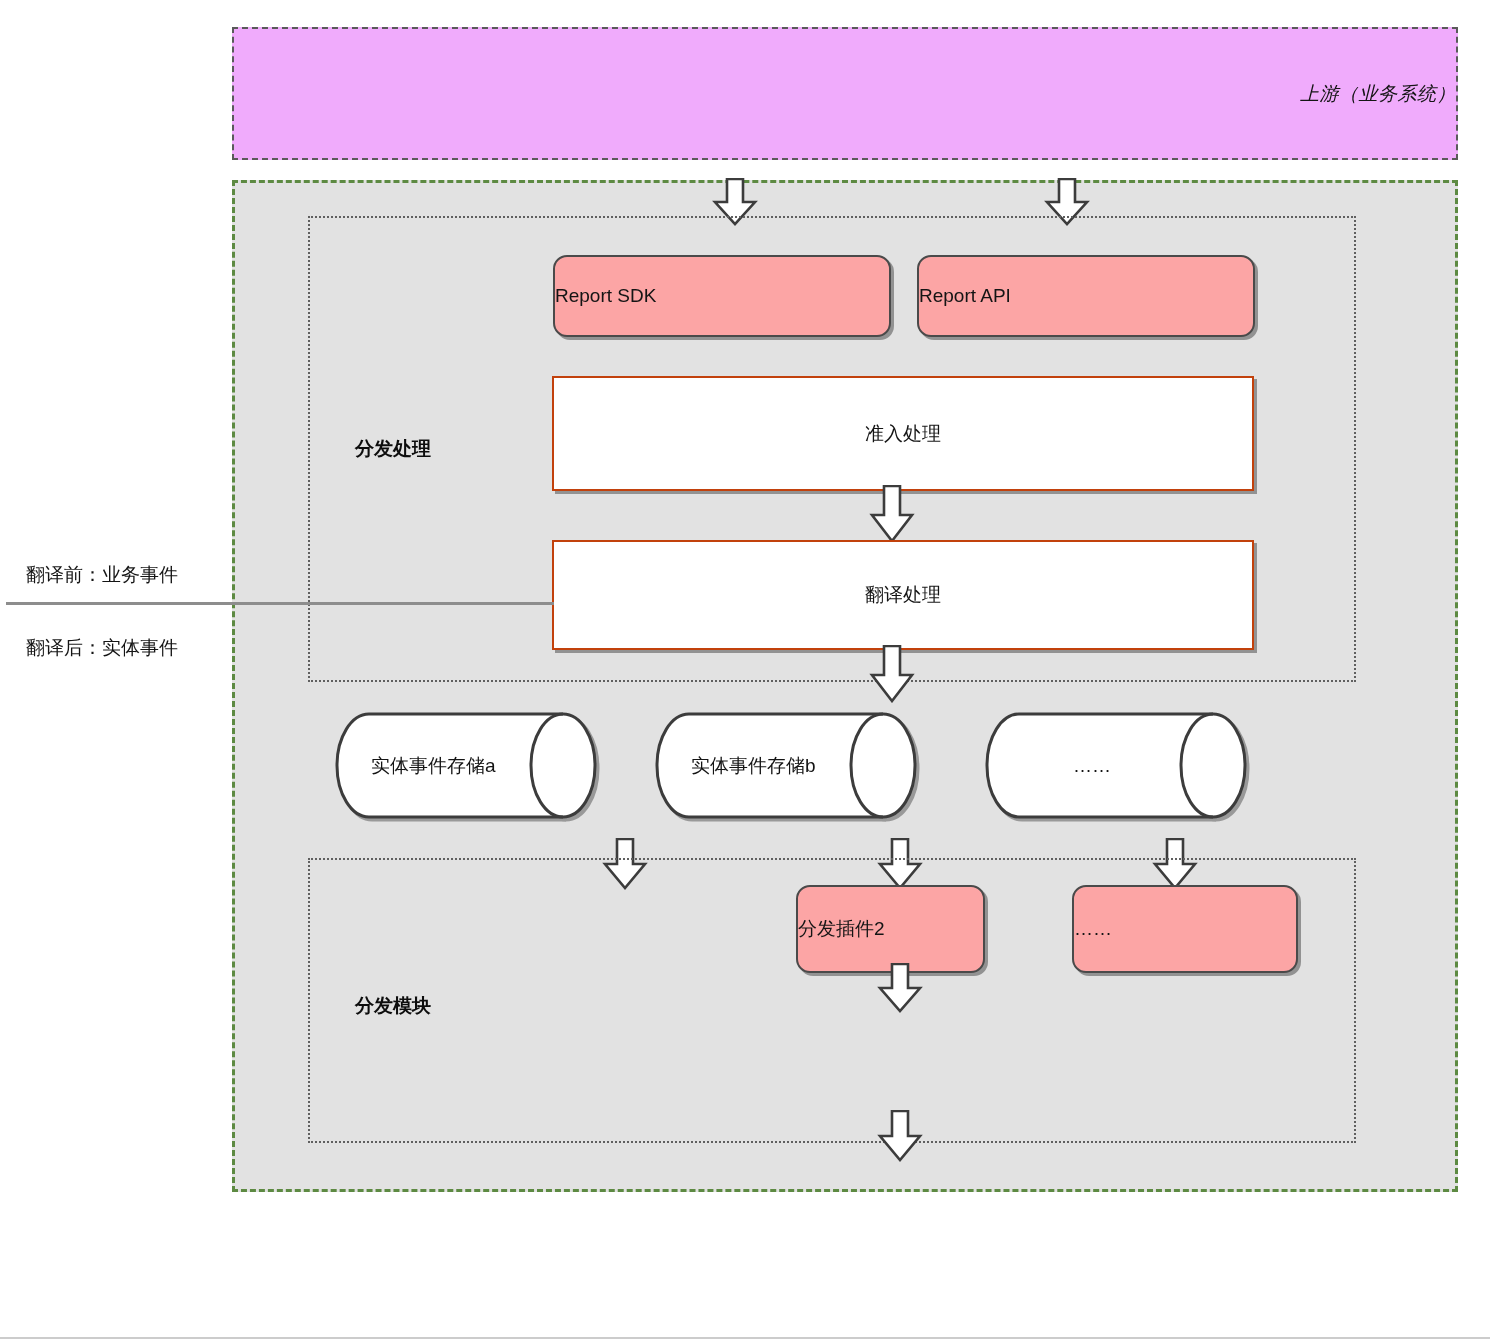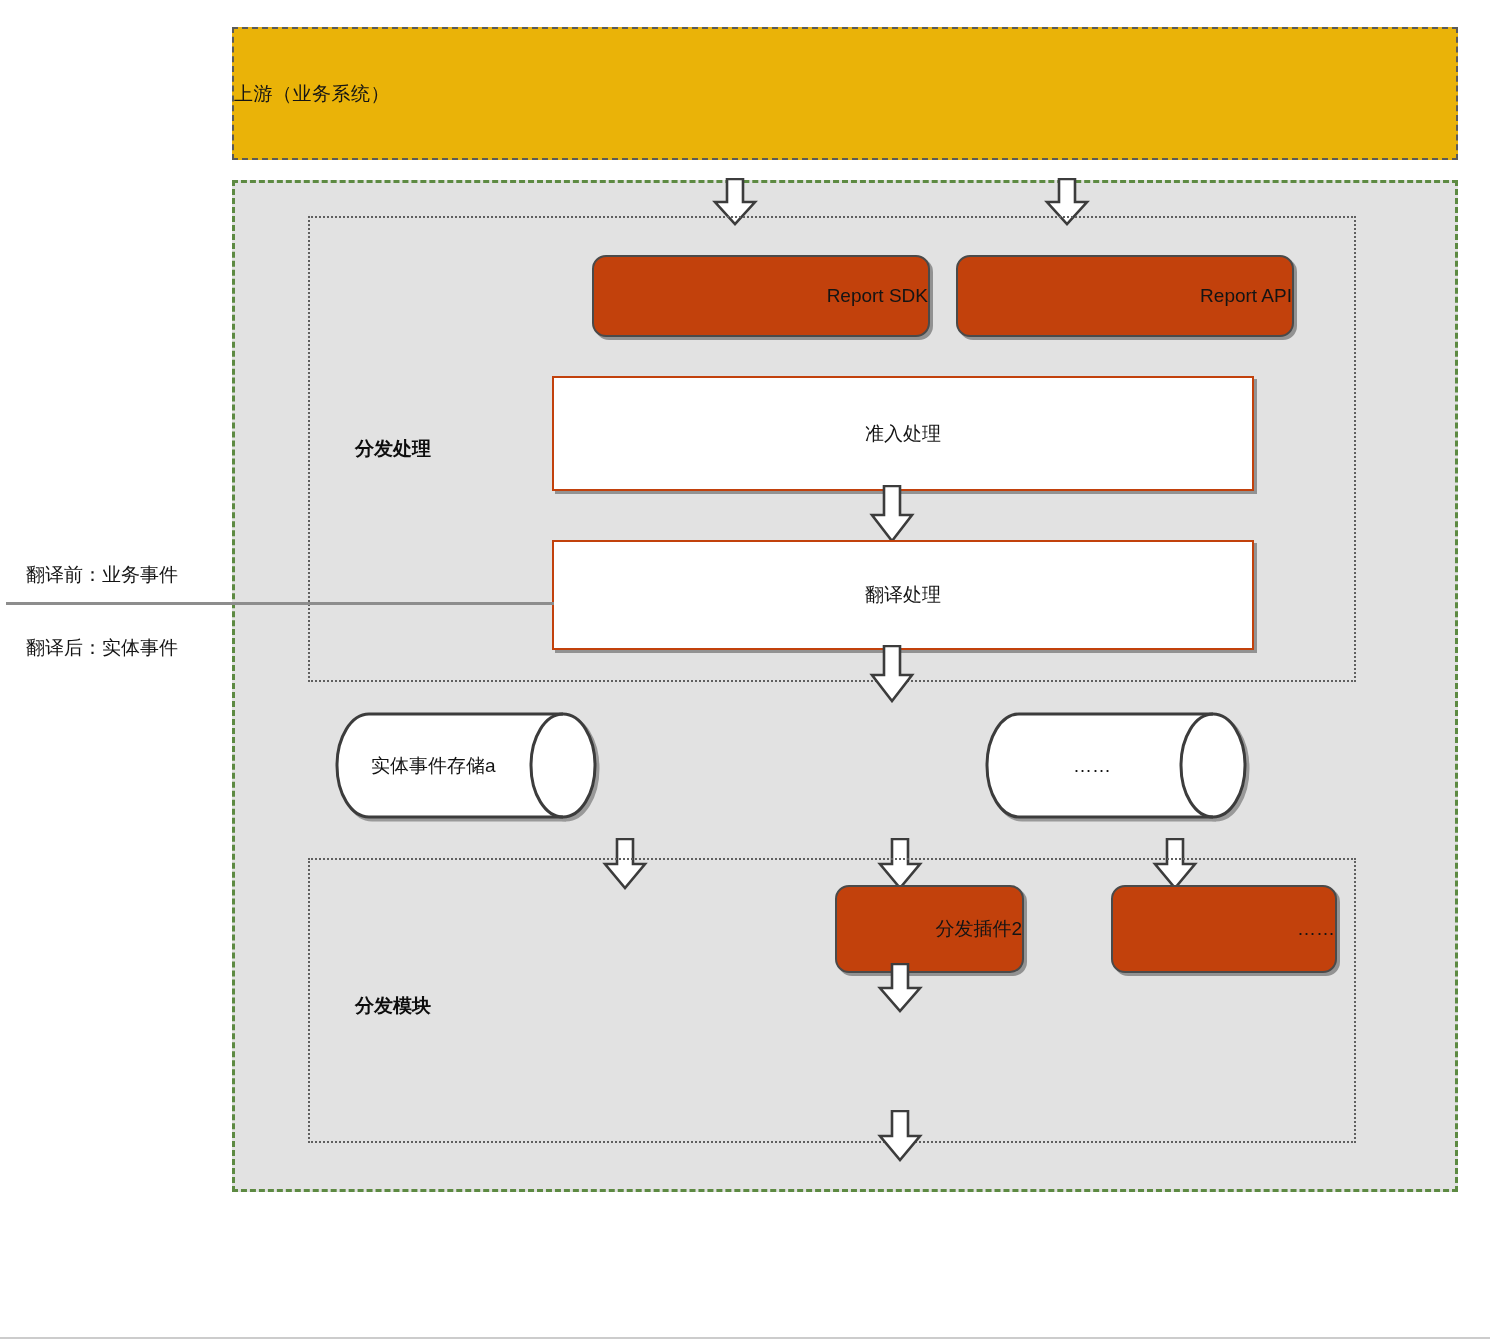--- a/index.html
+++ b/index.html
@@ -18,24 +18,25 @@
     background: #ffffff;
     overflow: hidden;
   }
 
   
   .abs { position: absolute; box-sizing: border-box; }
 
   
   .edge-box {
     border: 2px dashed #5a5a5a;
-    background: #eab308;
+    background: #f0abfc;
     display: flex;
     align-items: center;
-    justify-content: flex-start;
+    justify-content: flex-end;
+    font-style: italic;
   }
   .edge-label {
     font-size: 19px;
     color: #141414;
     letter-spacing: 0.5px;
   }
 
   
   .platform {
     border: 3px dashed #5d8a42;
@@ -63,28 +64,27 @@
     align-items: center;
     justify-content: center;
   }
   .proc-label {
     font-size: 19px;
     color: #141414;
   }
 
   
   .rounded {
-    background: #c2410c;
+    background: #fca5a5;
     border: 2px solid #4a4a4a;
     border-radius: 14px;
     box-shadow: 3px 3px 0 0 rgba(80,80,80,0.55);
     display: flex;
     align-items: center;
-    justify-content: flex-end;
-    margin-left: 39px;
+    justify-content: flex-start;
   }
   .rounded-label { font-size: 19px; color: #141414; }
 
   
   .cyl { filter: drop-shadow(3px 3px 0 rgba(80,80,80,0.5)); }
   .cyl svg { display: block; }
   .cyl-label {
     position: absolute;
     top: 50%;
     transform: translateY(-50%);
@@ -168,20 +168,27 @@
   </div>
 
   <div class="abs cyl" style="left:335px; top:712px; width:262px; height:107px;">
     <svg width="262" height="107" viewBox="0 0 262 107">
       <path d="M 34 2 L 228 2 A 32 51.5 0 0 1 228 105 L 34 105 A 32 51.5 0 0 1 34 2 Z" fill="#ffffff" stroke="#3c3c3c" stroke-width="3"></path>
       <path d="M 228 2 A 32 51.5 0 0 0 228 105" fill="none" stroke="#3c3c3c" stroke-width="3"></path>
     </svg>
     <span class="cyl-label" style="left:36px;">实体事件存储a</span>
   </div>
 
+  <div class="abs cyl" style="left:655px; top:712px; width:262px; height:107px;">
+    <svg width="262" height="107" viewBox="0 0 262 107">
+      <path d="M 34 2 L 228 2 A 32 51.5 0 0 1 228 105 L 34 105 A 32 51.5 0 0 1 34 2 Z" fill="#ffffff" stroke="#3c3c3c" stroke-width="3"></path>
+      <path d="M 228 2 A 32 51.5 0 0 0 228 105" fill="none" stroke="#3c3c3c" stroke-width="3"></path>
+    </svg>
+    <span class="cyl-label" style="left:36px;">实体事件存储b</span>
+  </div>
 
   <div class="abs cyl" style="left:985px; top:712px; width:262px; height:107px;">
     <svg width="262" height="107" viewBox="0 0 262 107">
       <path d="M 34 2 L 228 2 A 32 51.5 0 0 1 228 105 L 34 105 A 32 51.5 0 0 1 34 2 Z" fill="#ffffff" stroke="#3c3c3c" stroke-width="3"></path>
       <path d="M 228 2 A 32 51.5 0 0 0 228 105" fill="none" stroke="#3c3c3c" stroke-width="3"></path>
     </svg>
     <span class="cyl-label" style="left:88px;">……</span>
   </div>
 
   <div class="abs blockarrow" style="left:602px; top:838px; width:46px; height:52px;">

